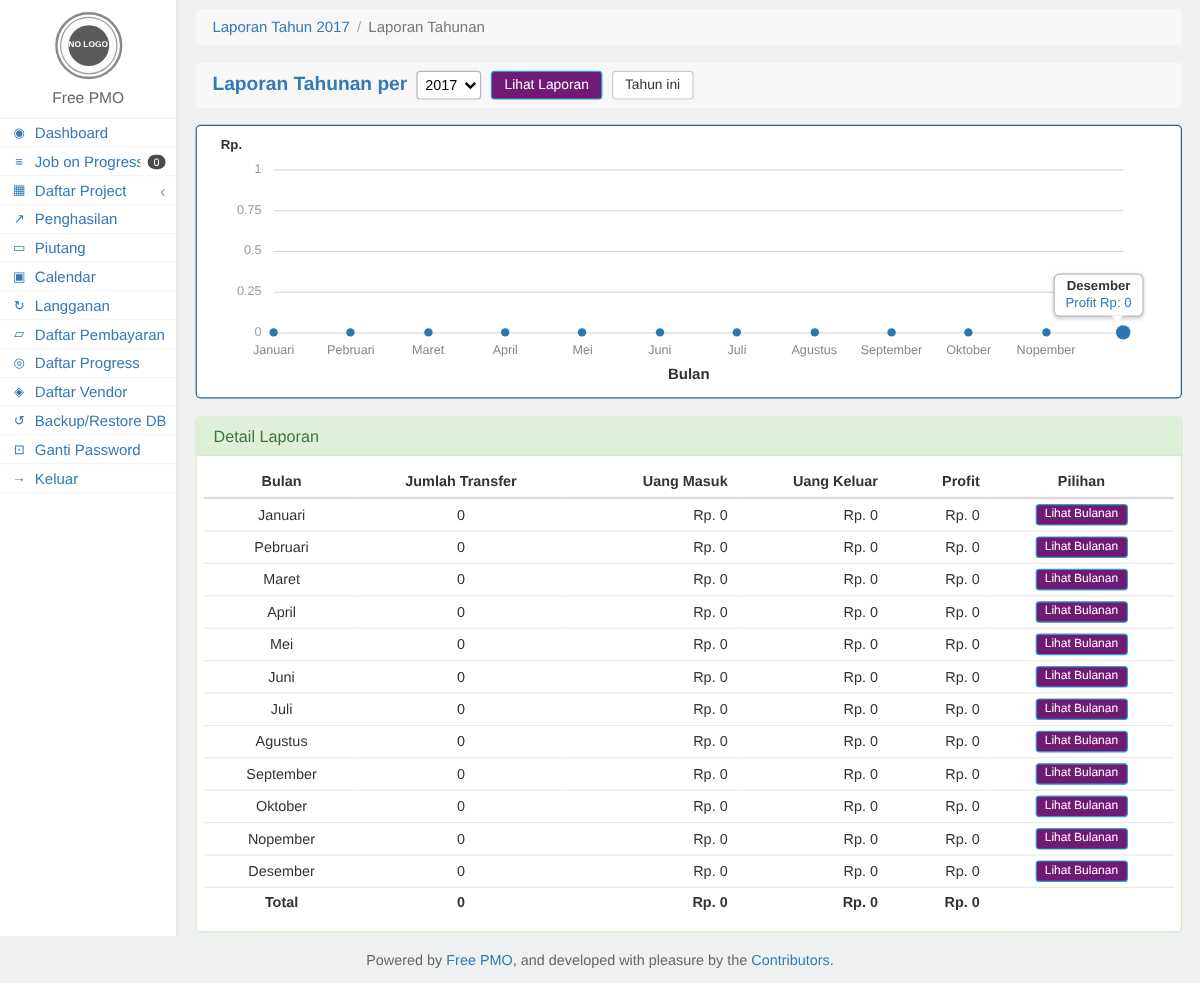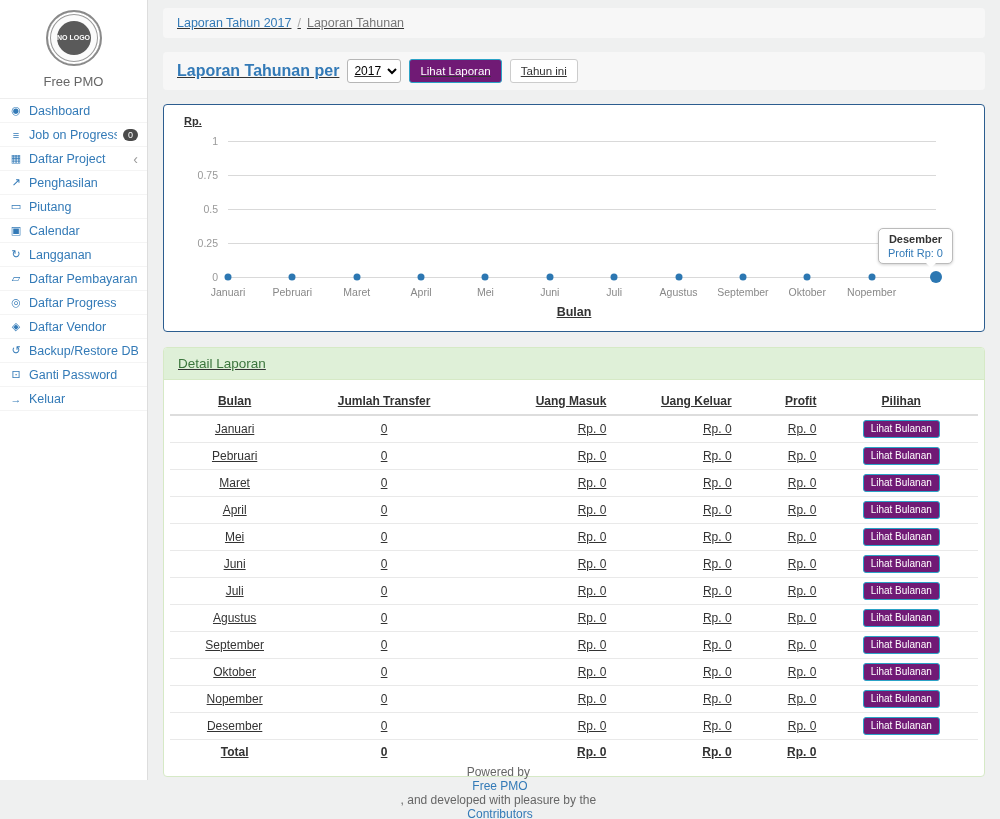--- a/index.html
+++ b/index.html
@@ -35,21 +35,21 @@
     padding: 3px 9px; height: 24px;
     font-size: 12.5px; color: #337ab7; text-decoration: none;
     border-bottom: 1px solid #f4f4f4; cursor: pointer; white-space: nowrap;
   }
   .mi-icon { width: 14px; text-align: center; font-size: 11px; flex-shrink: 0; }
   .mi-label { flex: 1; overflow: hidden; }
   .mi-badge { background: #4a4a4a; color: #fff; border-radius: 9px; font-size: 9px; padding: 1px 5px; }
   .mi-chevron { color: #999; font-size: 14px; line-height: 1; }
 
   
-  .content { flex: 1; padding: 8px 15px 0; overflow: hidden; text-decoration: underline; }
+  .content { flex: 1; padding: 8px 15px 0; overflow: hidden; }
   .bc-bar { background: #f7f7f7; border-radius: 4px; padding: 8px 14px; font-size: 12.5px; color: #777; margin-bottom: 14px; }
   .bc-link { color: #337ab7; text-decoration: none; cursor: pointer; }
   .bc-sep { margin: 0 6px; color: #aaa; }
 
   .toolbar { background: #f7f7f7; border-radius: 4px; padding: 7px 14px; margin-bottom: 14px; display: flex; align-items: center; gap: 8px; }
   .toolbar-label { color: #337ab7; font-weight: bold; font-size: 16px; }
   select.year { font-size: 12px; padding: 2px; border: 1px solid #b6b6b6; border-radius: 3px; background: #fff; height: 24px; width: 54px; }
   .btn { display: inline-block; font-size: 11.5px; padding: 3px 10px; border-radius: 3px; border: 1px solid transparent; cursor: pointer; line-height: 1.4; font-family: inherit; }
   .btn-info { background: #701a75; border-color: #2ba3c7; color: #fff; }
   .btn-default { background: #fff; border-color: #ccc; color: #333; }
@@ -85,21 +85,21 @@
 
   
   .detail-body { padding: 8px 6px 12px; }
   table.report { width: 100%; border-collapse: collapse; font-size: 12px; }
   .report th { font-weight: bold; padding: 6px 8px; border-bottom: 2px solid #ddd; }
   .report td { padding: 4px 8px; border-bottom: 1px solid #e9e9e9; height: 24px; }
   .report tr.total td { font-weight: bold; border-bottom: none; }
   .al-c { text-align: center; } .al-r { text-align: right; }
 
   
-  .footer { height: 39px; flex-shrink: 0; display: flex; align-items: center; justify-content: center; font-size: 12px; color: #666; flex-direction: column; }
+  .footer { height: 39px; flex-shrink: 0; display: flex; align-items: center; justify-content: center; font-size: 12px; color: #666; }
   .footer span { white-space: pre-wrap; }
   .footer a { color: #337ab7; text-decoration: none; cursor: pointer; }
 </style>
 </head>
 <body>
 
 <div class="app">
   <div class="main-row">
 
     <aside class="sidebar">

